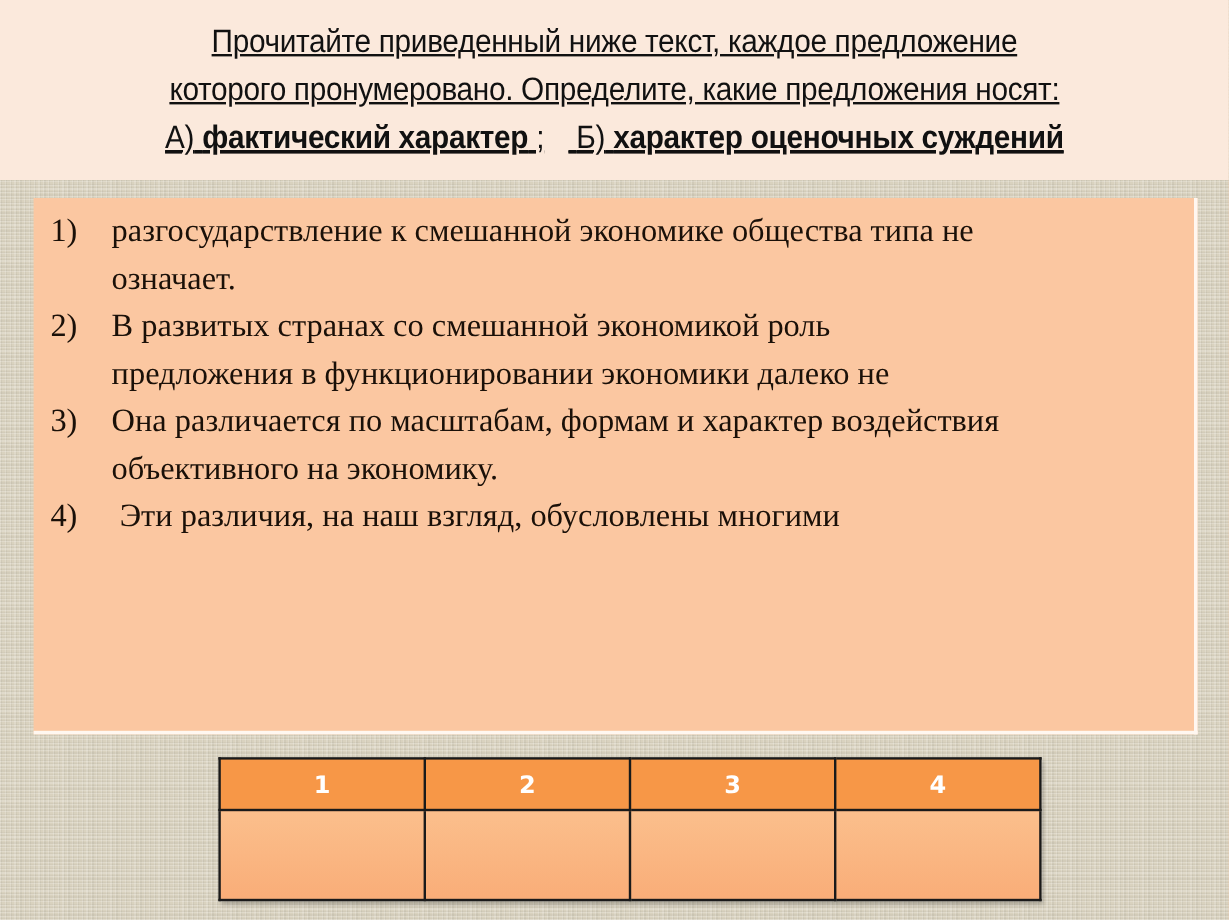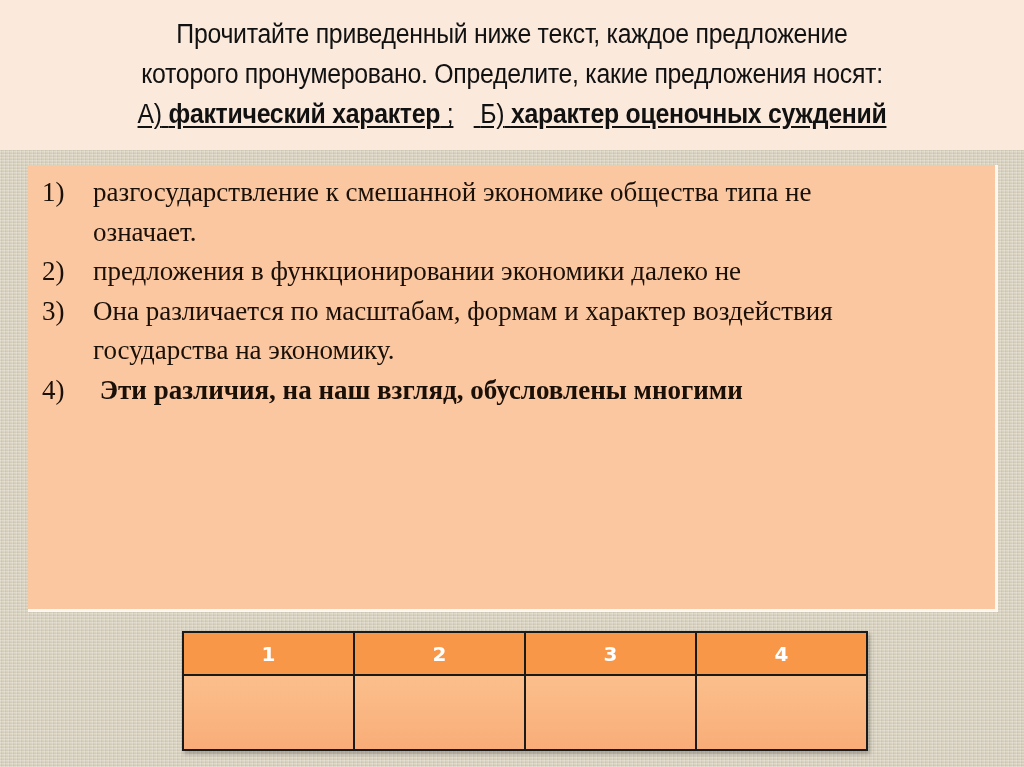--- a/index.html
+++ b/index.html
@@ -9,20 +9,21 @@
     background-image:
       repeating-linear-gradient(0deg, rgba(255,255,255,0.18) 0 1px, rgba(0,0,0,0.03) 1px 2px, transparent 2px 3px),
       repeating-linear-gradient(90deg, rgba(255,255,255,0.16) 0 1px, rgba(0,0,0,0.04) 1px 2px, transparent 2px 4px);
     font-family: "Liberation Sans", sans-serif;
   }
   .header {
     position: absolute; left: 0; top: 0; width: 1024px; height: 150px;
     background: #fbe9dc;
     text-align: center;
     color: #111;
+    text-decoration: underline;
   }
   .header .line {
     font-family: "Liberation Sans", sans-serif;
     font-size: 27px; line-height: 40px;
     letter-spacing: -0.3px;
     transform: scaleX(0.92);
   }
   .header .line1 { padding-top: 14px; }
   .header .line3 { text-decoration: underline; text-underline-offset: 3px; }
   .header .bold { font-weight: bold; }
@@ -87,30 +88,31 @@
 
 <div class="textbox">
   <div class="list">
     <div class="item">
       <span class="num">1)</span>
       <div>разгосударствление к смешанной экономике общества типа не</div>
       <div>означает.</div>
     </div>
     <div class="item">
       <span class="num">2)</span>
+      <div>В развитых странах со смешанной экономикой роль</div>
       <div>предложения в функционировании экономики далеко не</div>
     </div>
     <div class="item">
       <span class="num">3)</span>
       <div>Она различается по масштабам, формам и характер воздействия</div>
-      <div>государства на экономику.</div>
+      <div>объективного на экономику.</div>
     </div>
     <div class="item">
       <span class="num">4)</span>
-      <div style="white-space:pre;font-weight:bold;"> Эти различия, на наш взгляд, обусловлены многими</div>
+      <div style="white-space:pre;"> Эти различия, на наш взгляд, обусловлены многими</div>
     </div>
   </div>
 </div>
 
 <table class="answer-table">
   <tbody>
       <tr class="head">
     <td>1</td>
     <td>2</td>
     <td>3</td>

